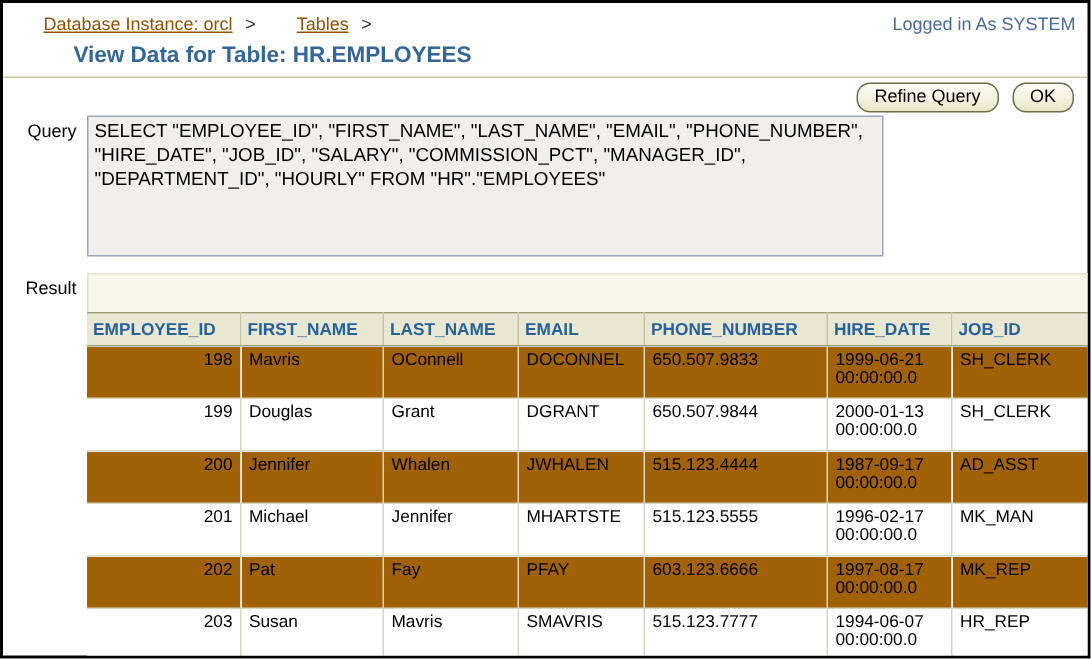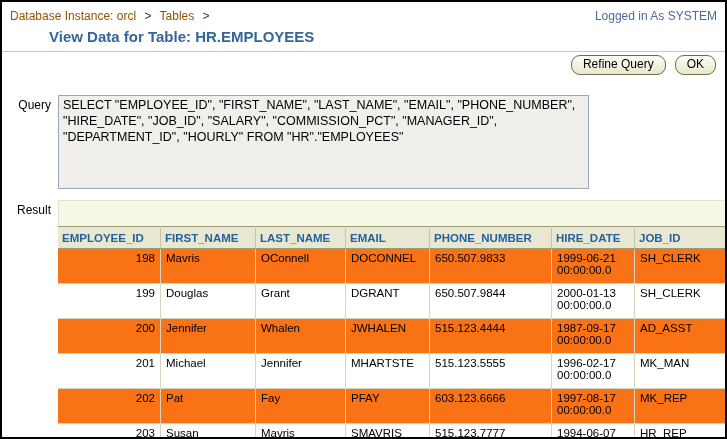--- a/index.html
+++ b/index.html
@@ -6,26 +6,26 @@
   .page {
     width:727px; height:439px; box-sizing:border-box;
     border:2px solid #000; background:#fff; overflow:hidden;
     font-family:"Liberation Sans", sans-serif; color:#000;
     position:relative;
   }
   
   .topbar { display:flex; justify-content:space-between; align-items:flex-start;
             padding:7px 8px 0 8px; font-size:12px; }
   .breadcrumb { white-space:nowrap; }
-  .crumb-link { color:#945200; cursor:pointer; }
+  .crumb-link { color:#945200; text-decoration:underline; cursor:pointer;margin-left:19px; }
   .crumb-sep { color:#333; margin:0 5px; }
   .logged-in { color:#4A6B9B;text-align:center; }
   .page-title { color:#336699; font-weight:bold; font-size:15px; padding:5px 8px 6px 7px;margin-left:40px; }
   .rule { border:none; border-top:1px solid #CCCC99; margin:0; }
-  .buttons-row { display:flex; justify-content:flex-end; gap:9px; padding:3px 9px 20px; }
+  .buttons-row { display:flex; justify-content:flex-end; gap:9px; padding:3px 9px 2px; }
   .btn {
     font-family:"Liberation Sans", sans-serif; font-size:12px; color:#000;
     padding:1px 11px 2px; border:1px solid #6B6B4D; border-radius:9px;
     background:linear-gradient(#FFFEF6,#E9E6CA); cursor:pointer; line-height:15px;
   }
   
   .section { display:flex; align-items:flex-start;border-radius:28px; }
   .section-label { width:49px; text-align:right; padding:3px 7px 0 0; font-size:12px; flex:none; }
   .query-box {
     width:531px; height:94px; box-sizing:border-box;
@@ -41,21 +41,21 @@
     background:#E7E7D2; color:#26619C; font-size:11.5px; font-weight:bold;
     text-align:left; padding:3px 4px; height:15px;
     border-top:1px solid #9C9C73; border-bottom:1px solid #9C9C73;
     border-right:1px solid #C6C6A3; white-space:nowrap; overflow:hidden;
   }
   table.data td {
     font-size:11.5px; padding:3px 5px; vertical-align:top; height:28px;
     border-right:1px solid #D6D6BE; border-bottom:1px solid #D6D6BE;
     overflow:hidden;
   }
-  table.data tr.odd  td { background:#f97316; }
+  table.data tr.odd  td { background:#a16207; }
   table.data tr.even td { background:#FFFFFF; }
   td.r { text-align:right; }
   .col-emp  { width:94px;  }
   .col-fn   { width:86px;  }
   .col-ln   { width:81px;  }
   .col-em   { width:75px;  }
   .col-ph   { width:113px; }
   .col-hd   { width:74px;  }
   .col-job  { width:90px;  }
 </style>

